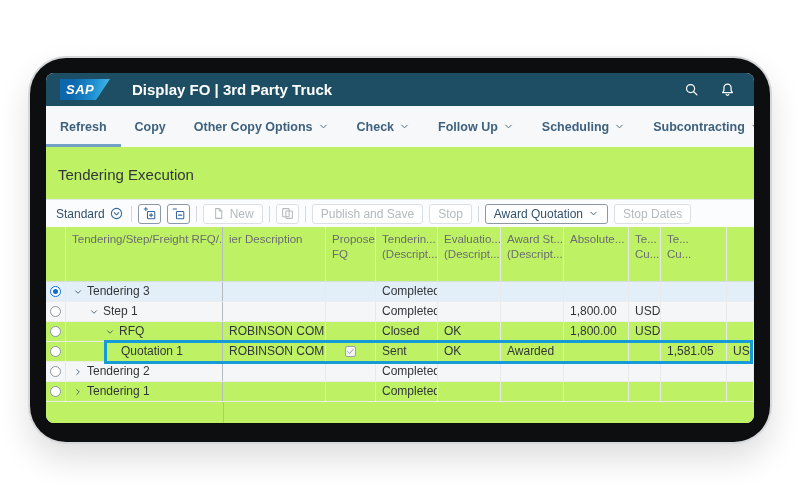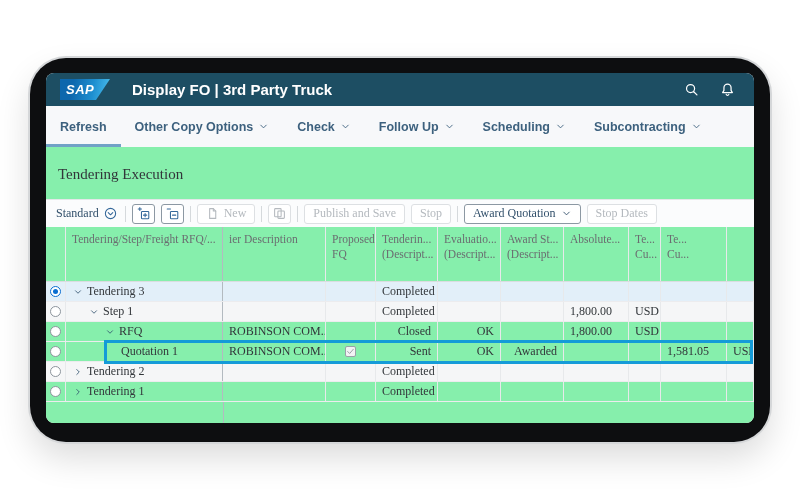--- a/index.html
+++ b/index.html
@@ -33,21 +33,21 @@
   .menubar{height:41px;background:#f7f8fa;display:flex;align-items:stretch;
     font-size:12.5px;color:var(--menu-text);flex:0 0 auto;}
   .menu-item{display:flex;align-items:center;gap:5px;padding:0 14px;position:relative;
     cursor:pointer;white-space:nowrap;font-weight:bold;}
   .menu-item.active::after{content:"";position:absolute;left:0;right:0;bottom:0;height:3px;
     background:var(--underline);}
   .menu-item .chev{display:flex;color:var(--menu-text);}
   .menubar-spacer{flex:1;}
   .gear-item{display:flex;align-items:center;gap:4px;padding:0 16px;cursor:pointer;color:var(--icon-blue);}
   
-  .page{flex:1;display:flex;flex-direction:column;background:#86efac;min-height:0;font-family:Liberation Serif, serif;}
+  .page{flex:1;display:flex;flex-direction:column;background:#bef264;min-height:0;}
   .page-title{height:52px;padding:19px 12px 0;font-size:15px;color:var(--body-text);flex:0 0 auto;}
   
   .toolbar{height:28px;border-top:1px solid #e4e7e9;background:#fbfcfd;display:flex;
     align-items:center;padding:8px 8px;gap:6px;font-size:12px;flex:0 0 auto;}
   .tb-sep{width:1px;height:16px;background:#d5d9dc;flex:0 0 auto;}
   .tb-select{display:flex;align-items:center;gap:5px;color:#32506b;cursor:pointer;padding:0 2px;}
   .tb-select .cicon{color:var(--icon-blue);display:flex;}
   .tb-btn{height:20px;border:1px solid var(--disabled-border);border-radius:3px;background:#fff;
     display:flex;align-items:center;gap:5px;padding:0 8px;color:var(--disabled);cursor:default;
     white-space:nowrap;}
@@ -60,21 +60,21 @@
   .grid-row{display:grid;
     grid-template-columns:20px 157px 103px 50px 62px 63px 63px 65px 32px 66px minmax(0,1fr);}
   .header-row{height:55px;border-bottom:1px solid #dadde0;}
   .hcell{border-right:1px solid var(--grid);padding:5px 6px 0;color:var(--muted);
     font-size:11.5px;line-height:15px;overflow:hidden;white-space:nowrap;cursor:pointer;}
   .hcell.first{cursor:default;}
   .hcell.strong{border-right-color:var(--strong-line);}
   .body-row{height:20px;line-height:19px;border-bottom:1px solid #ececee;cursor:pointer;}
   .body-row.zebra{background:var(--zebra);}
   .body-row.selected{background:var(--selected-row);}
-  .cell{border-right:1px solid var(--grid);padding:0 6px;overflow:hidden;white-space:nowrap;text-align:right;}
+  .cell{border-right:1px solid var(--grid);padding:0 6px;overflow:hidden;white-space:nowrap;}
   .cell.num{text-align:left;}
   .cell.center{display:flex;align-items:center;justify-content:center;padding:0;}
   .radio-cell{display:flex;align-items:center;justify-content:center;padding:0;
     border-right:1px solid var(--grid);}
   .radio{width:11px;height:11px;border:1px solid #8d959d;border-radius:50%;background:#fff;
     display:flex;align-items:center;justify-content:center;cursor:pointer;}
   .radio.sel{border-color:var(--accent);}
   .radio.sel .dot{width:5px;height:5px;border-radius:50%;background:var(--accent);}
   .tree-cell{display:flex;align-items:center;gap:4px;border-right:1px solid var(--strong-line);
     overflow:hidden;white-space:nowrap;}
@@ -112,20 +112,23 @@
           </svg>
         </div>
     </div>
 
     <div class="menubar">
       <div class="menubar-spacer" style="order:98"></div>
       <div class="gear-item" style="order:99"></div>
     <div class="menu-item active" style="order: 0;">
           <span>Refresh</span>
         </div>
+        <div class="menu-item" style="order: 1;">
+          <span>Copy</span>
+        </div>
         <div class="menu-item" style="order: 2;">
           <span>Other Copy Options</span>
           <span class="chev">
             <svg width="11" height="11" viewBox="0 0 16 16" fill="none" stroke="currentColor" stroke-width="1.3" stroke-linecap="round" stroke-linejoin="round">
               <path d="M4 6 L8 10 L12 6"></path>
             </svg>
           </span>
         </div>
         <div class="menu-item" style="order: 3;">
           <span>Check</span>

